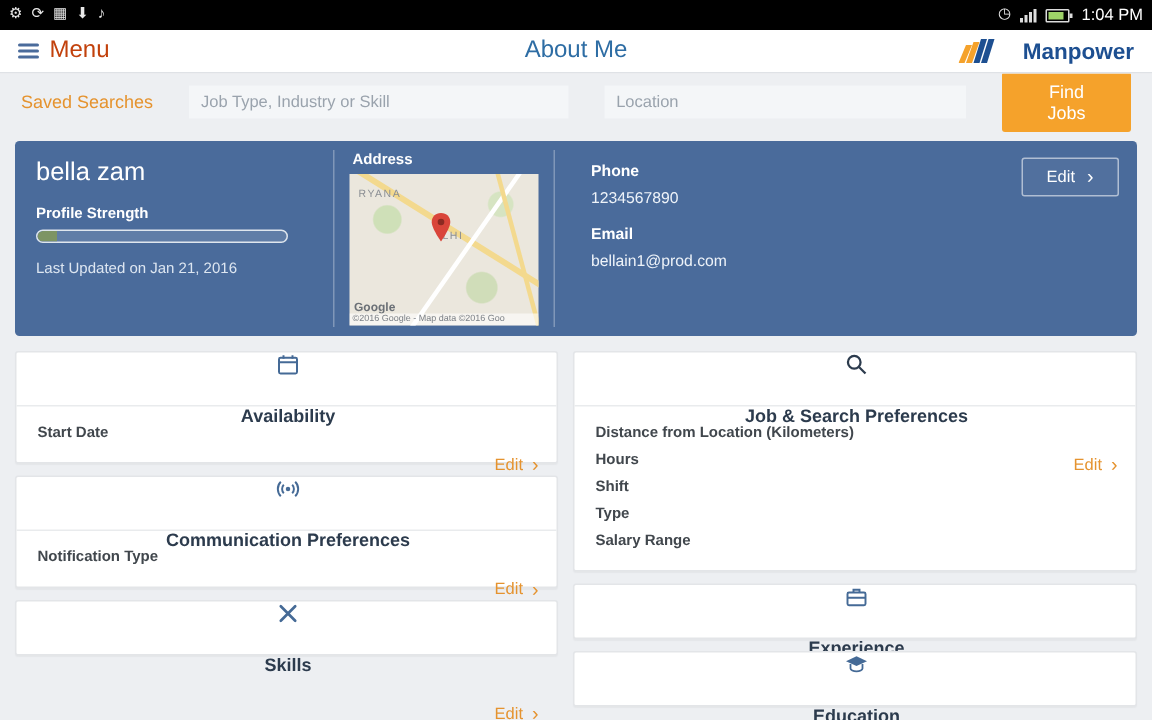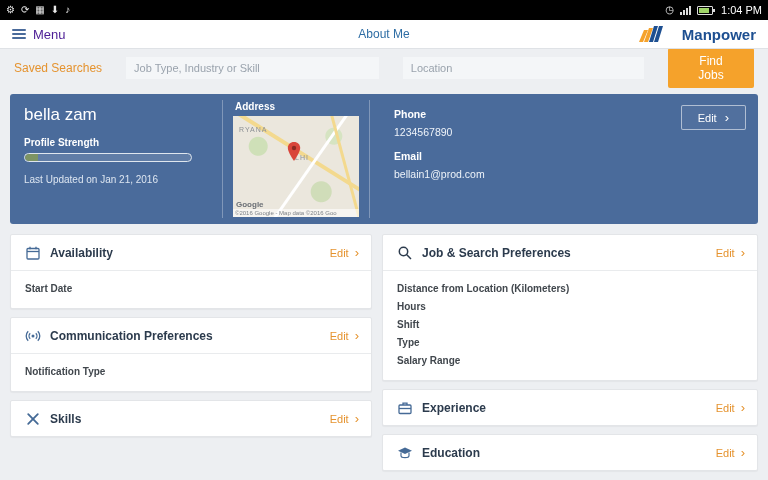--- a/index.html
+++ b/index.html
@@ -16,22 +16,22 @@
   .battery { width:16px; height:9px; border:1px solid #dcdcdc; border-radius:1px; position:relative; }
   .battery::after { content:""; position:absolute; right:-3px; top:2px; width:2px; height:3px; background:#dcdcdc; }
   .battery i { position:absolute; left:1px; top:1px; bottom:1px; width:70%; background:#9fd468; }
   .sb-time { color:#fff; font-size:11px; margin-left:2px; }
 
   
   .app-header { height:29px; background:#fff; border-bottom:1px solid #dfe2e6; display:flex; align-items:center; position:relative; padding:0 12px; }
   .menu-group { display:flex; align-items:center; gap:7px; cursor:pointer; }
   .hamburger { display:flex; flex-direction:column; gap:2px; }
   .hamburger i { display:block; width:14px; height:2px; background:#4a6b9b; border-radius:1px; }
-  .menu-label { color:#4c1d95; font-size:13px; }
-  .header-title { position:absolute; left:0; right:0; text-align:center; color:#2e6da4; font-size:12px; pointer-events:none; }
+  .menu-label { color:#c2410c; font-size:16px; }
+  .header-title { position:absolute; left:0; right:0; text-align:center; color:#2e6da4; font-size:16px; pointer-events:none; }
   .brand { margin-left:auto; display:flex; align-items:center; gap:17px; }
   .brand-text { color:#1d4f91; font-size:15px; font-weight:bold; }
 
   
   .search-row { height:37px; background:#edeff2; display:flex; align-items:center; padding:0 14px; gap:24px; }
   .saved-searches { color:#e5932f; font-size:12px; white-space:nowrap; cursor:pointer; }
   .search-row input { border:none; outline:none; background:#f4f6f8; font-size:11px; color:#5b6570; padding:5px 8px; font-family:"Liberation Sans", sans-serif; }
   .search-row input::placeholder { color:#9aa3ad; }
   .job-input { width:262px; border-bottom:2px solid #3a78b5; }
   .loc-input { width:250px; border-bottom:1px solid #b9bfc6; }
@@ -67,21 +67,21 @@
   .pr-value { font-size:10.5px; color:#eef3f9; margin-bottom:12px; }
   .profile-edit-btn { position:absolute; top:11px; right:12px; border:1px solid rgba(255,255,255,.55); border-radius:2px; padding:5px 16px; font-size:11px; color:#fff; display:flex; align-items:center; gap:8px; cursor:pointer; background:rgba(255,255,255,.04); }
   .chev-w::before { content:"›"; font-size:13px; line-height:1; color:#fff; }
 
   
   .cards { display:flex; gap:10px; padding:10px 10px 0; align-items:flex-start; }
   .col { display:flex; flex-direction:column; gap:8px; }
   .col-left { width:362px; }
   .col-right { flex:1; }
   .card { background:#fff; border:1px solid #e3e5e8; border-radius:2px; box-shadow:0 1px 1px rgba(0,0,0,.04); }
-  .card-head { display:flex; align-items:center; height:35px; padding:0 12px 0 14px; gap:9px; }
+  .card-head { display:flex; align-items:center; height:35px; padding:0 12px 0 14px; gap:19px;flex-direction:column; }
   .card-title { font-size:12px; font-weight:bold; color:#2c3b4d; }
   .edit-link { margin-left:auto; display:flex; align-items:center; gap:6px; color:#e5932f; font-size:11px; cursor:pointer; }
   .chev-o::before { content:"›"; font-size:13px; line-height:1; color:#e5932f; }
   .card-div { height:1px; background:#e9ebed; }
   .card-body { padding:9px 14px 10px; }
   .body-item { font-size:10px; font-weight:bold; color:#41474d; line-height:18px; }
   .icon16 { width:16px; height:16px; flex:0 0 16px; }
 </style>
 </head>
 <body>

